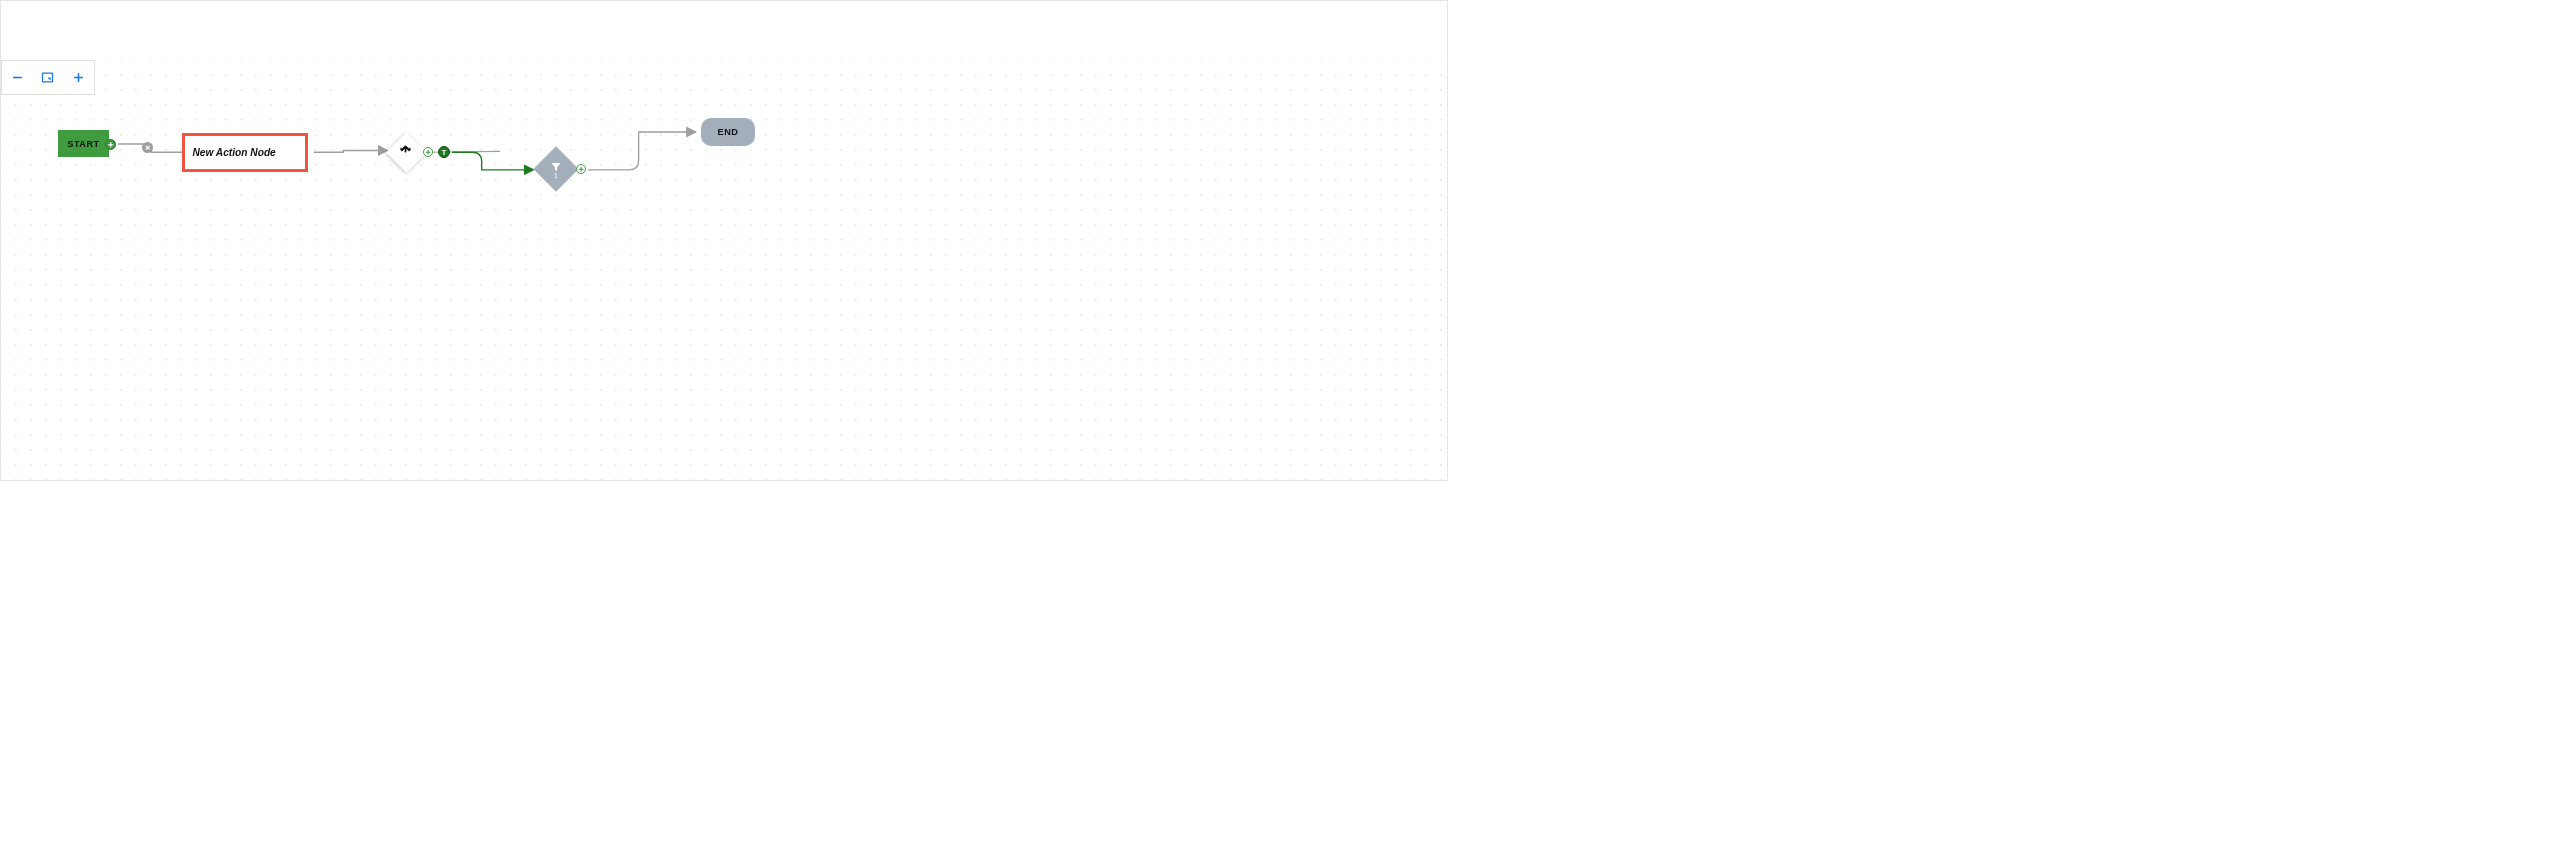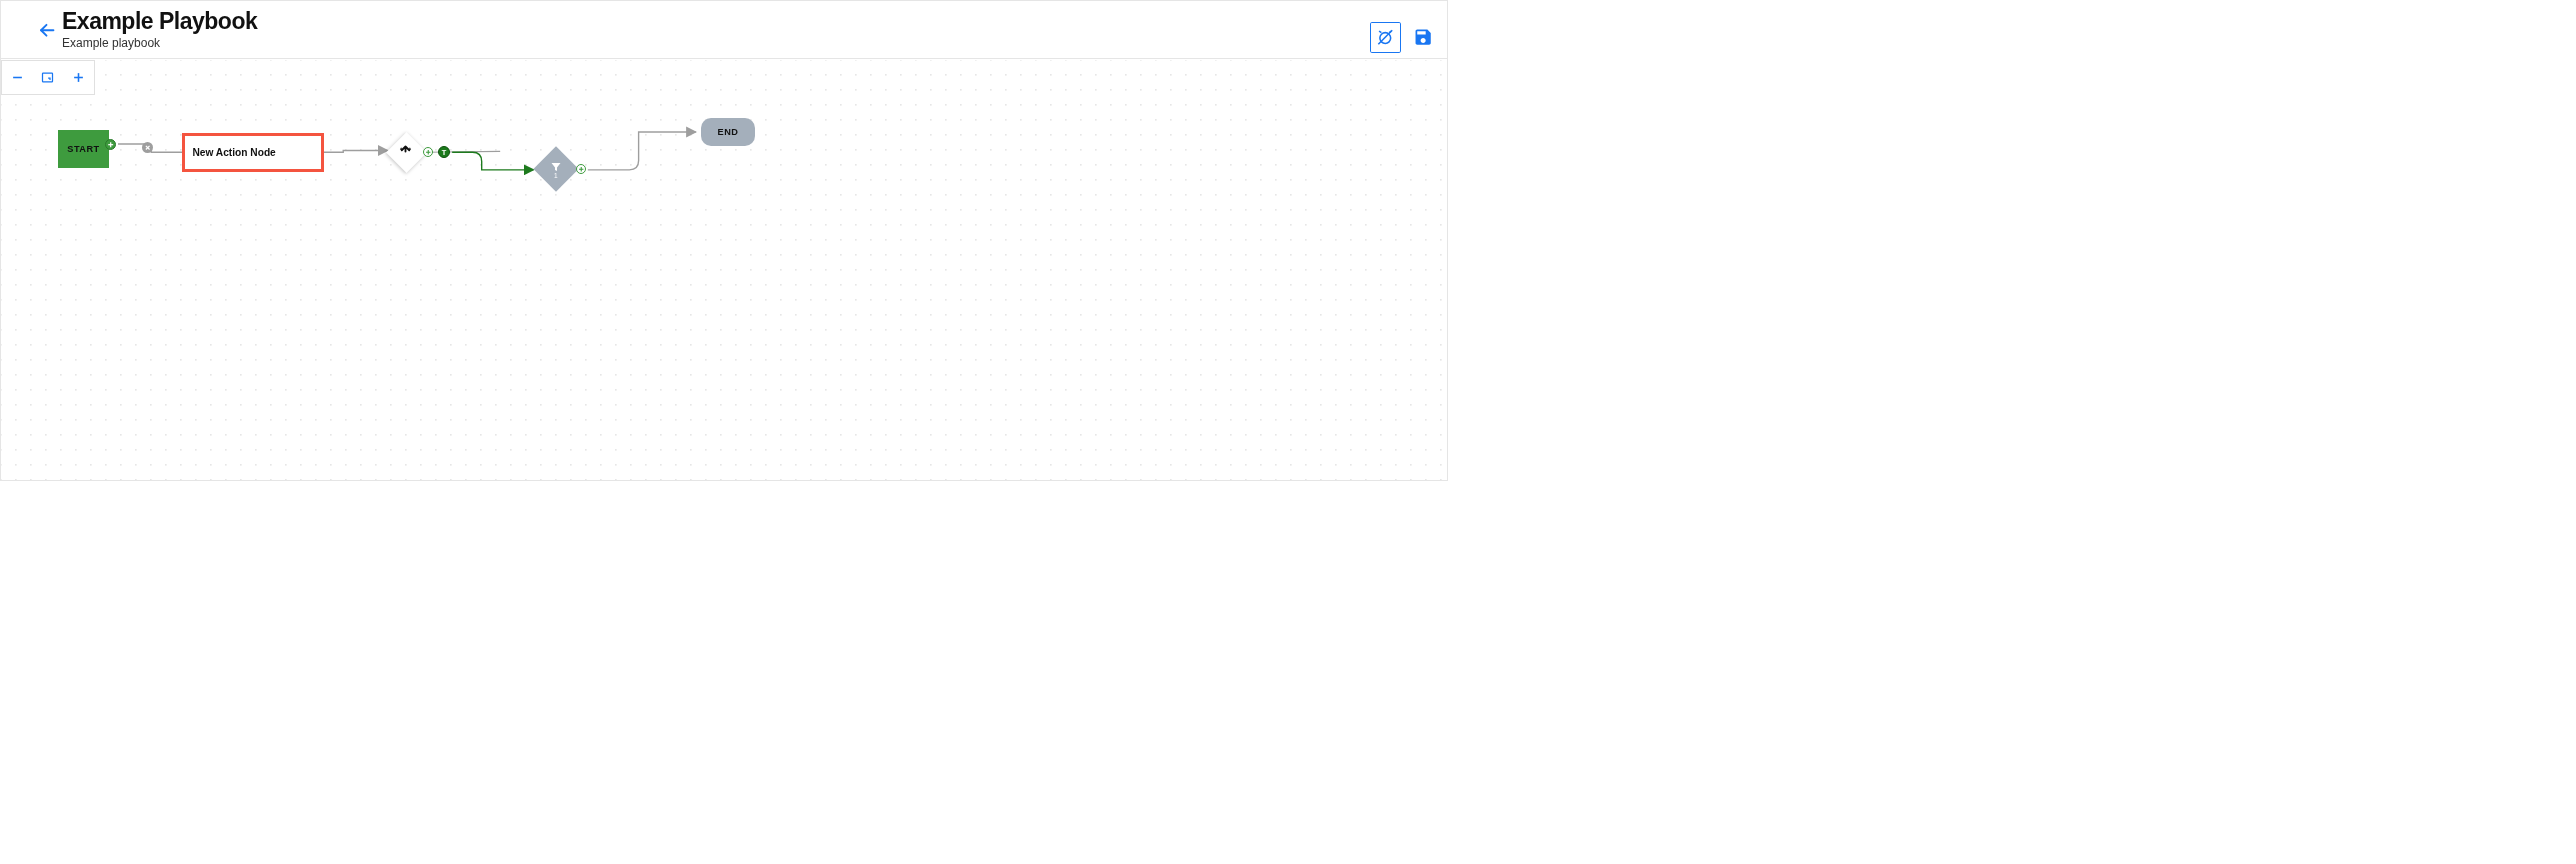--- a/index.html
+++ b/index.html
@@ -19,26 +19,26 @@
     background-image: radial-gradient(circle, #bdbdbd 0.7px, transparent 0.7px);
     background-size: 15px 15px;
     background-position: 7.4px 7.4px;
   }
 
   
   .zoom-toolbar { position:absolute; left:0; top:0; width:94px; height:35px; background:#fff; border:0.9px solid #e0e0e0; display:flex; align-items:center; justify-content:space-around; }
   .zoom-toolbar .tool { width:22px; height:22px; display:flex; align-items:center; justify-content:center; color:#1976F2; cursor:pointer; }
 
   
-  .node-start { position:absolute; left:57px; top:70px; width:51px; height:38px; background:#3E9B3E; display:flex; align-items:center; justify-content:center; font-size:9.2px; font-weight:700; color:#111; letter-spacing:0.5px; cursor:move; }
+  .node-start { position:absolute; left:57px; top:70px; width:51px; height:27px; background:#3E9B3E; display:flex; align-items:center; justify-content:center; font-size:9.2px; font-weight:700; color:#111; letter-spacing:0.5px; cursor:move; }
   .add-handle-start { position:absolute; left:104px; top:79px; width:11px; height:11px; background:#3E9B3E; border:0.9px solid #2a7a2a; border-radius:50%; display:flex; align-items:center; justify-content:center; color:#fff; font-size:8.3px; line-height:1; cursor:pointer; }
 
   .remove-btn { position:absolute; left:141px; top:82px; width:11px; height:11px; background:#9e9e9e; border-radius:50%; display:flex; align-items:center; justify-content:center; color:#fff; cursor:pointer; }
 
-  .node-action { position:absolute; left:181px; top:73px; width:142px; height:39px; background:#fff; border:3.7px solid #F4543F; display:flex; align-items:center; padding-left:7.4px; font-size:10.2px; font-weight:600; color:#111; cursor:move; }
+  .node-action { position:absolute; left:181px; top:73px; width:126px; height:39px; background:#fff; border:3.7px solid #F4543F; display:flex; align-items:center; padding-left:7.4px; font-size:10.2px; font-weight:600; color:#111; cursor:move;font-style:italic; }
 
   .node-branch { position:absolute; left:391px; top:78px; width:29px; height:29px; background:#fff; transform:rotate(45deg); box-shadow:0 0.9px 3.7px rgba(0,0,0,0.25); cursor:move; }
   .branch-icon { position:absolute; left:395px; top:82px; width:19.4px; height:19.4px; display:flex; align-items:center; justify-content:center; pointer-events:none; }
   .add-handle-branch { position:absolute; left:422px; top:87px; width:10.2px; height:10.2px; border:0.9px solid #3E9B3E; border-radius:50%; background:#fff; display:flex; align-items:center; justify-content:center; color:#3E9B3E; font-size:8.3px; cursor:pointer; }
   .badge-t { position:absolute; left:437px; top:86px; width:12px; height:12px; background:#1d7a1d; border:0.9px solid #0d520d; border-radius:50%; color:#fff; font-size:7.4px; font-weight:700; display:flex; align-items:center; justify-content:center; cursor:default; }
 
   .node-filter { position:absolute; left:539px; top:93px; width:32px; height:32px; background:#A4AFBB; transform:rotate(45deg); cursor:move; }
   .filter-icon { position:absolute; left:545px; top:100px; width:19.4px; height:19.4px; display:flex; align-items:center; justify-content:center; color:#fff; pointer-events:none; flex-direction:column; }
   .filter-badge { font-size:6.5px; color:#fff; margin-top:-0.9px; }
   .add-handle-filter { position:absolute; left:575px; top:104px; width:10.2px; height:10.2px; border:0.9px solid #3E9B3E; border-radius:50%; background:#fff; display:flex; align-items:center; justify-content:center; color:#3E9B3E; font-size:8.3px; cursor:pointer; }
@@ -46,43 +46,20 @@
   .node-end { position:absolute; left:700px; top:58px; width:54px; height:28px; background:#A4AFBB; display:flex; align-items:center; justify-content:center; font-size:9.2px; font-weight:700; color:#111; letter-spacing:0.5px; cursor:move;border-radius:10px; }
 
   .edges { position:absolute; left:0; top:0; width:100%; height:100%; pointer-events:none; }
 
 </style>
 </head>
 <body>
 
 <div class="root">
 
-  <div class="header">
-    <div class="back-btn">
-      <svg width="18.5" height="18.5" viewBox="0 0 24 24" fill="none" stroke="currentColor" stroke-width="2.5" stroke-linecap="round" stroke-linejoin="round">
-          <line x1="20" y1="12" x2="4" y2="12"></line>
-          <polyline points="11 5 4 12 11 19"></polyline>
-        </svg>
-    </div>
-    <div class="title">Example Playbook</div>
-    <div class="subtitle">Example playbook</div>
-    <div class="alarm-btn">
-      <svg width="18.5" height="18.5" viewBox="0 0 24 24" fill="none" stroke="currentColor" stroke-width="2">
-        <circle cx="12" cy="13" r="7"></circle>
-        <line x1="4" y1="4" x2="7" y2="6"></line>
-        <line x1="20" y1="4" x2="17" y2="6"></line>
-        <line x1="3" y1="21" x2="21" y2="3"></line>
-      </svg>
-    </div>
-    <div class="save-btn">
-      <svg width="20.3" height="20.3" viewBox="0 0 24 24" fill="currentColor">
-          <path d="M17 3H5c-1.1 0-2 .9-2 2v14c0 1.1.9 2 2 2h14c1.1 0 2-.9 2-2V7l-4-4zm-5 16c-1.66 0-3-1.34-3-3s1.34-3 3-3 3 1.34 3 3-1.34 3-3 3zm3-10H5V5h10v4z"></path>
-        </svg>
-    </div>
-  </div>
 
   <div class="canvas">
 
     <div class="zoom-toolbar">
       <div class="tool">
         <svg width="15" height="15" viewBox="0 0 24 24" fill="none" stroke="currentColor" stroke-width="2.5">
             <line x1="5" y1="12" x2="19" y2="12"></line>
           </svg>
       </div>
       <div class="tool">

